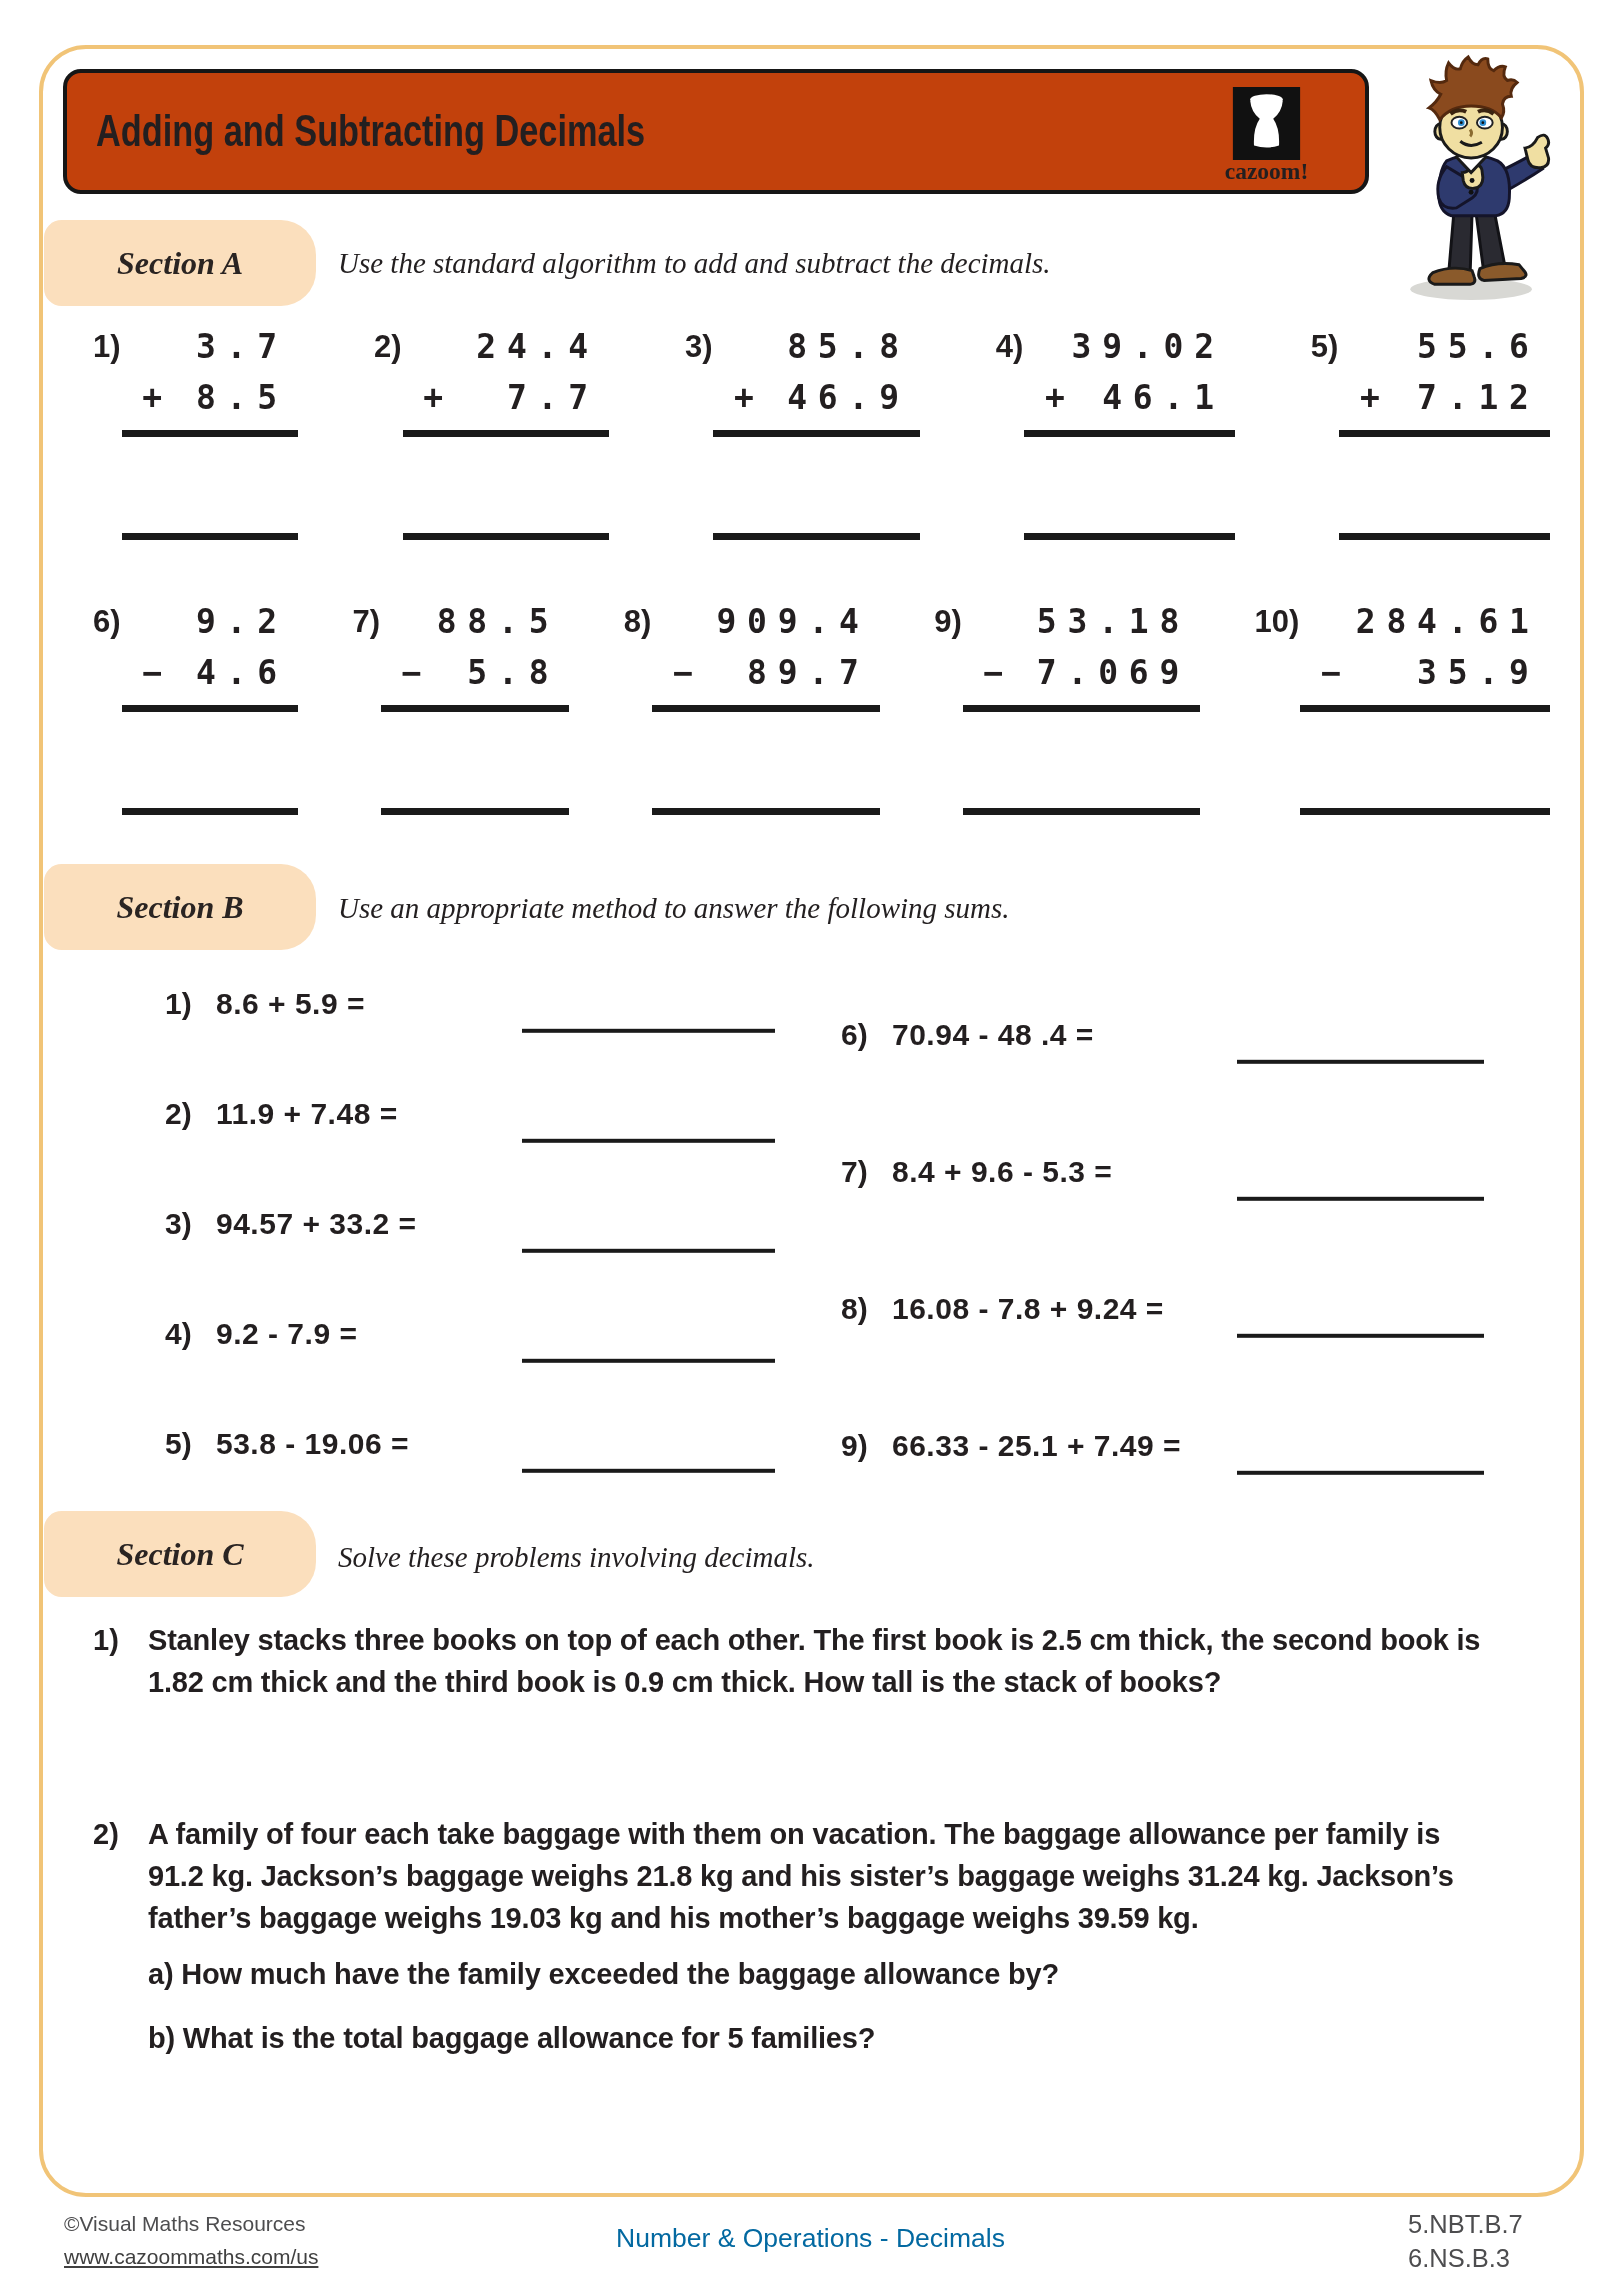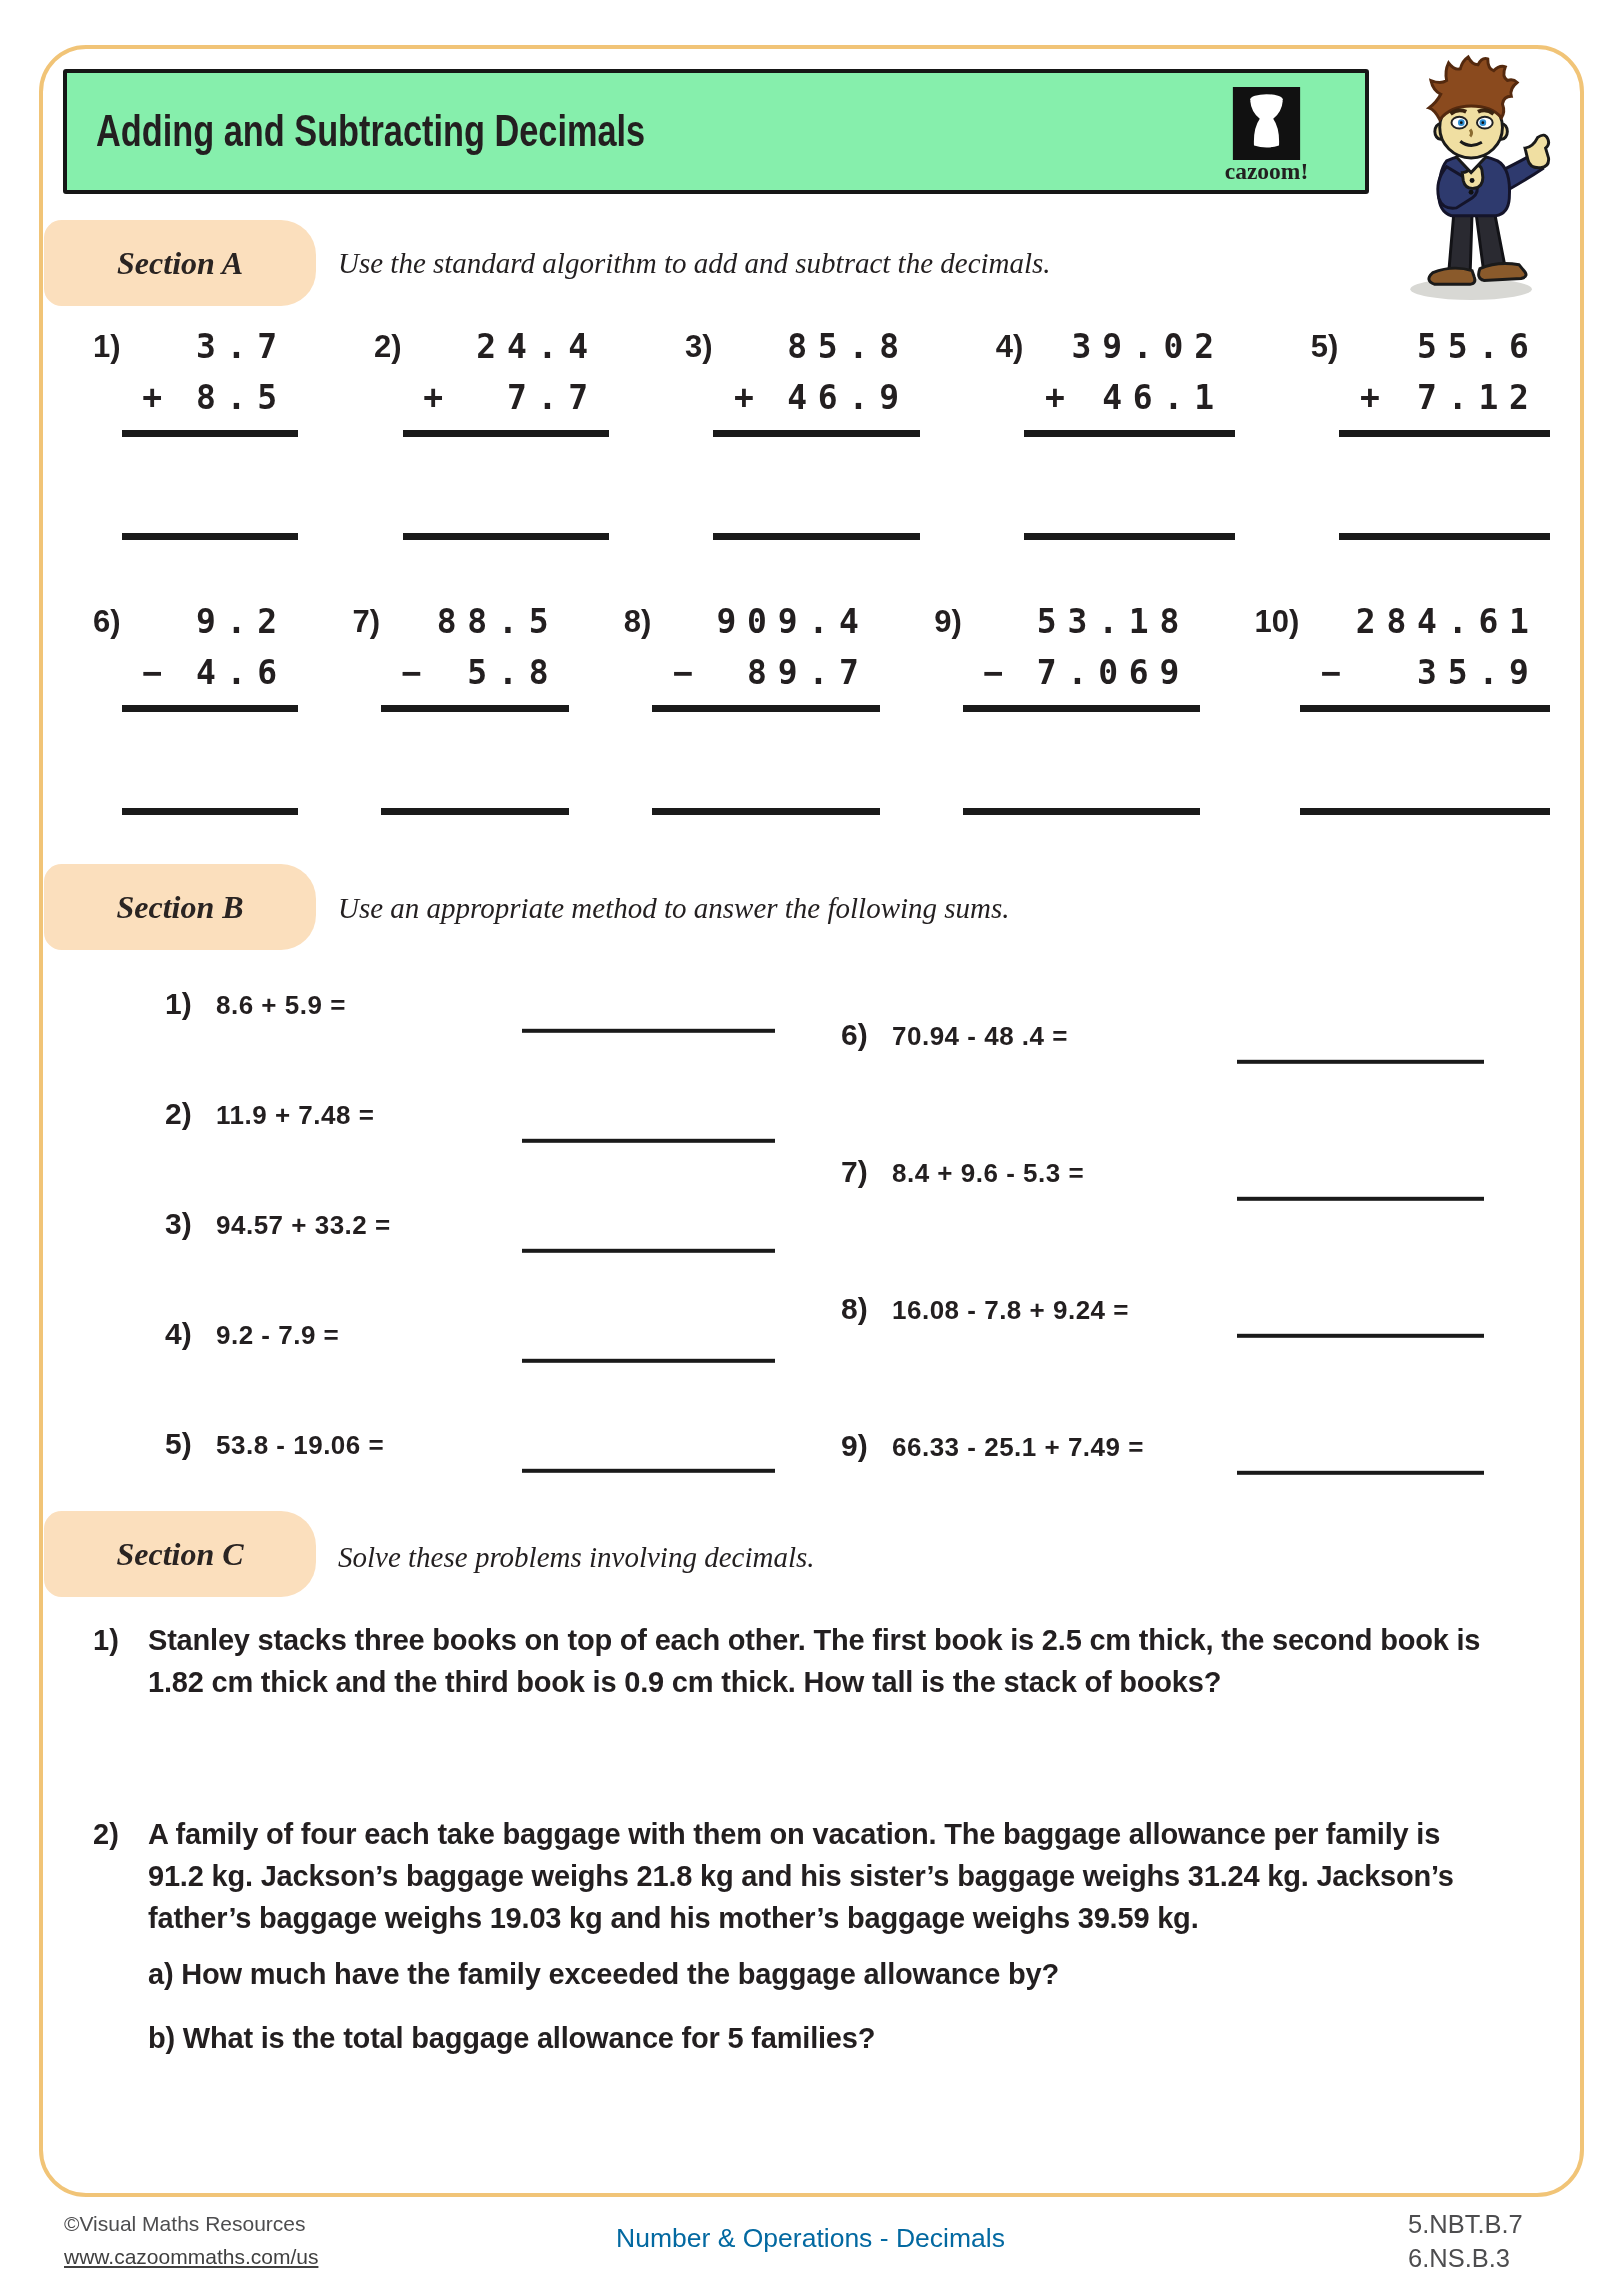--- a/index.html
+++ b/index.html
@@ -5,21 +5,21 @@
   * { margin:0; padding:0; box-sizing:border-box; }
   html,body { width:1621px; height:2293px; background:#ffffff; position:relative;
               font-family:"Liberation Sans", sans-serif; color:#231F20; }
 
   
   .frame { position:absolute; left:39px; top:45px; width:1545px; height:2152px;
            border:4.9px solid #F1C477; border-radius:47px; background:#fff; }
 
   
   .title-box { position:absolute; left:63px; top:69px; width:1306px; height:125px;
-               background:#86efac; border:4.9px solid #161616; border-radius:3px; z-index:3; }
+               background:#c2410c; border:4.9px solid #161616; border-radius:18px; z-index:3; }
   .title-text { position:absolute; left:29px; top:33px; font-size:44px; font-weight:bold;
                 letter-spacing:0px; transform:scaleX(0.78); transform-origin:left center;
                 white-space:nowrap; }
   .logo { position:absolute; right:35px; top:13.7px; width:127px; text-align:center; }
   .logo-art { width:69px; height:73px; margin:0 auto; display:block; }
   .logo-word { font-family:"Liberation Serif", serif; font-weight:bold; font-size:23.5px;
                letter-spacing:0px; margin-top:-2px; }
 
   .mascot { position:absolute; left:1378px; top:51px; z-index:4; }
 
@@ -52,21 +52,21 @@
   .w190{width:186px}.w200{width:196px}.w212{width:208px}
 
   
   .bcol { position:absolute; }
   #bcol-left  { left:165px; top:982px; }
   #bcol-right { left:841px; top:1013px; }
   .bitem { display:flex; align-items:flex-end; height:39px; }
   #bcol-left  .bitem { margin-bottom:71px; }
   #bcol-right .bitem { margin-bottom:98px; }
   .bnum { width:51px; font-weight:bold; font-size:30px; }
-  .bexpr { font-weight:bold; font-size:26px; letter-spacing:0.5px; white-space:nowrap; }
+  .bexpr { font-weight:bold; font-size:30px; letter-spacing:0.5px; white-space:nowrap; }
   #bcol-left  .bexpr { width:306px; }
   #bcol-right .bexpr { width:345px; }
   .bline { border-bottom:4.9px solid #1a1a1a; transform:translateY(11.8px); }
   #bcol-left  .bline { width:253px; }
   #bcol-right .bline { width:247px; }
 
   
   .c-item { position:absolute; left:93px; width:1441px; display:flex; }
   #c1 { top:1619px; } #c2 { top:1813px; }
   .cnum { width:55px; font-weight:bold; font-size:29px; line-height:42px; flex:0 0 55px; }

